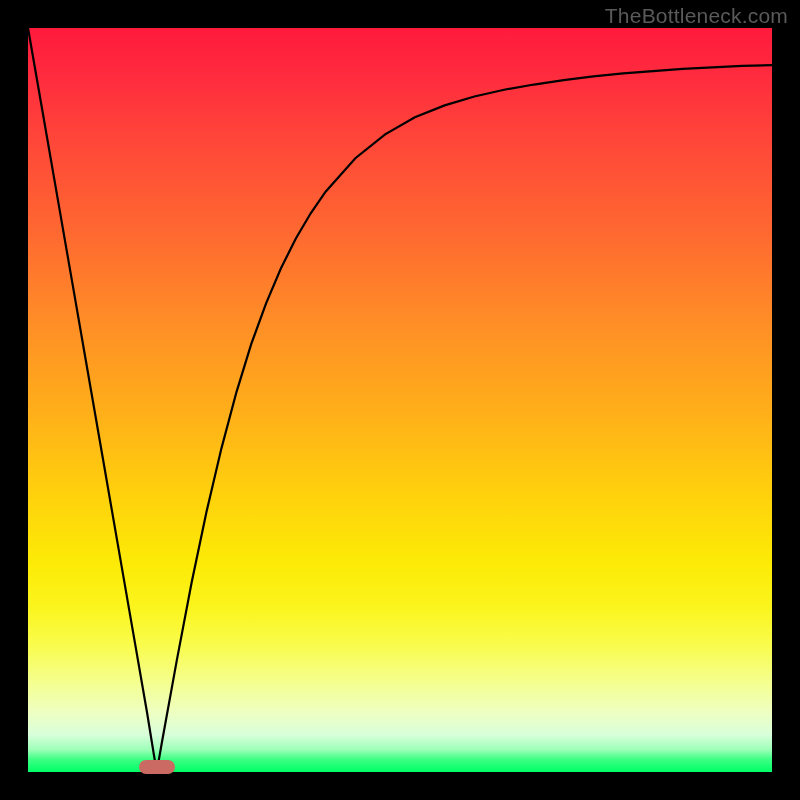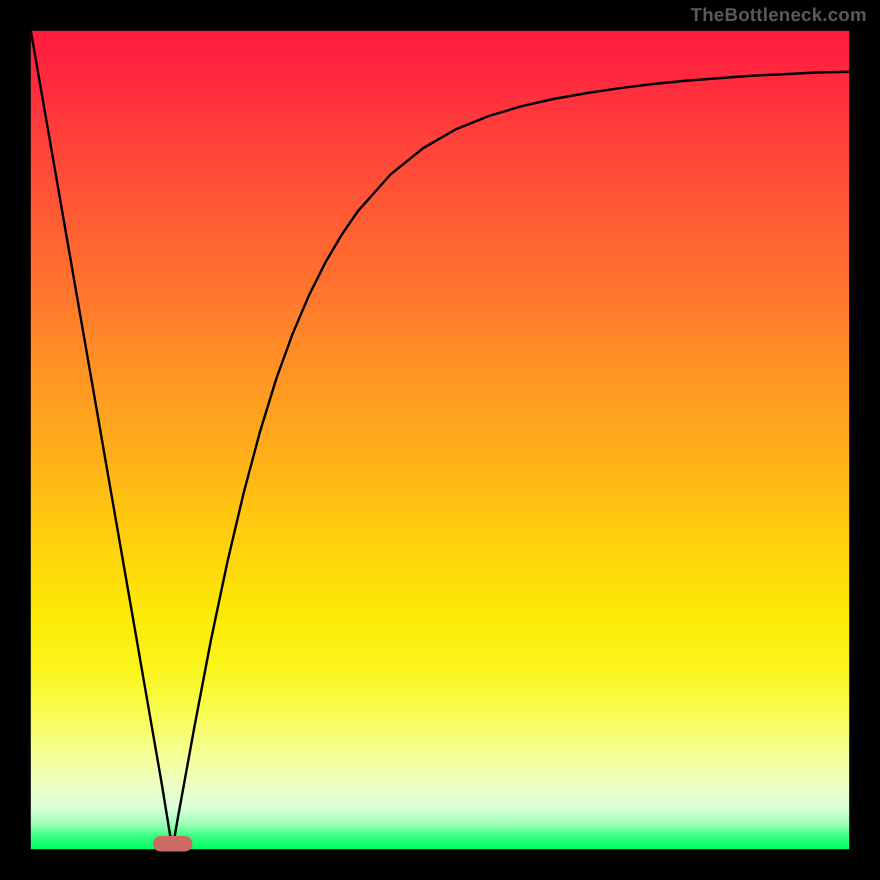--- a/index.html
+++ b/index.html
@@ -51,22 +51,22 @@
   .marker {
     position: absolute;
     background: #cb6a62;
     border-radius: 8px;
   }
   .watermark {
     position: absolute;
     top: 4px;
     right: 12px;
     color: #5a5a5a;
-    font-size: 17px;
-    font-weight: 700;
+    font-size: 21px;
+    font-weight: 400;
     letter-spacing: 0.2px;
   }
 </style>
 </head>
 <body>
 
 <div class="frame">
 
   <div class="plot">
 

